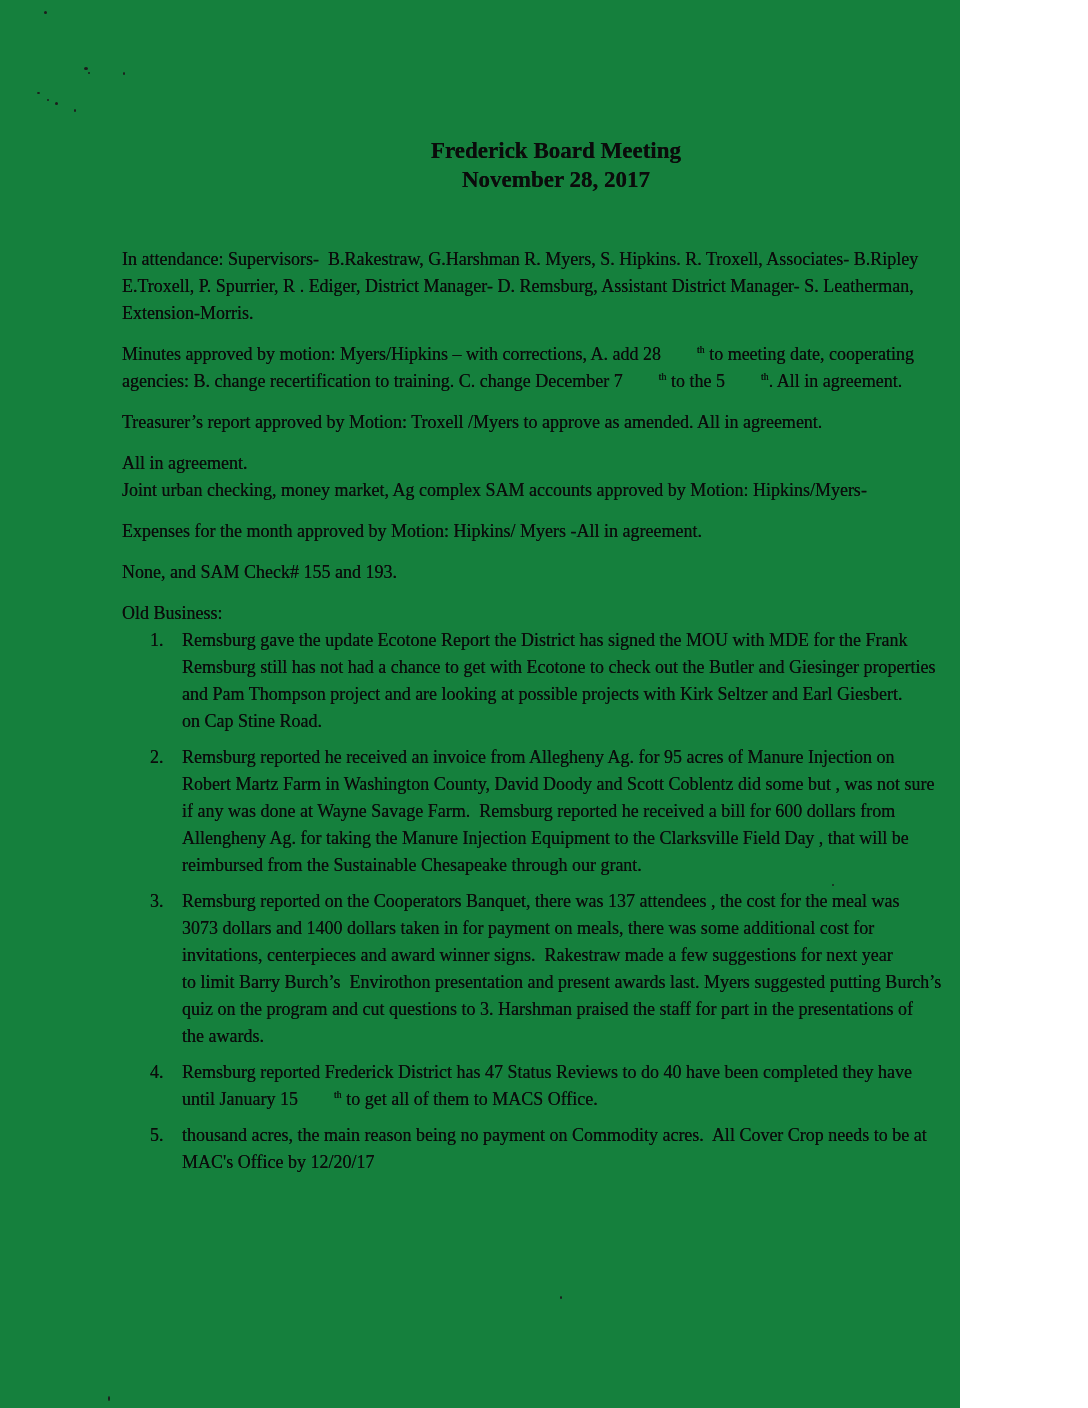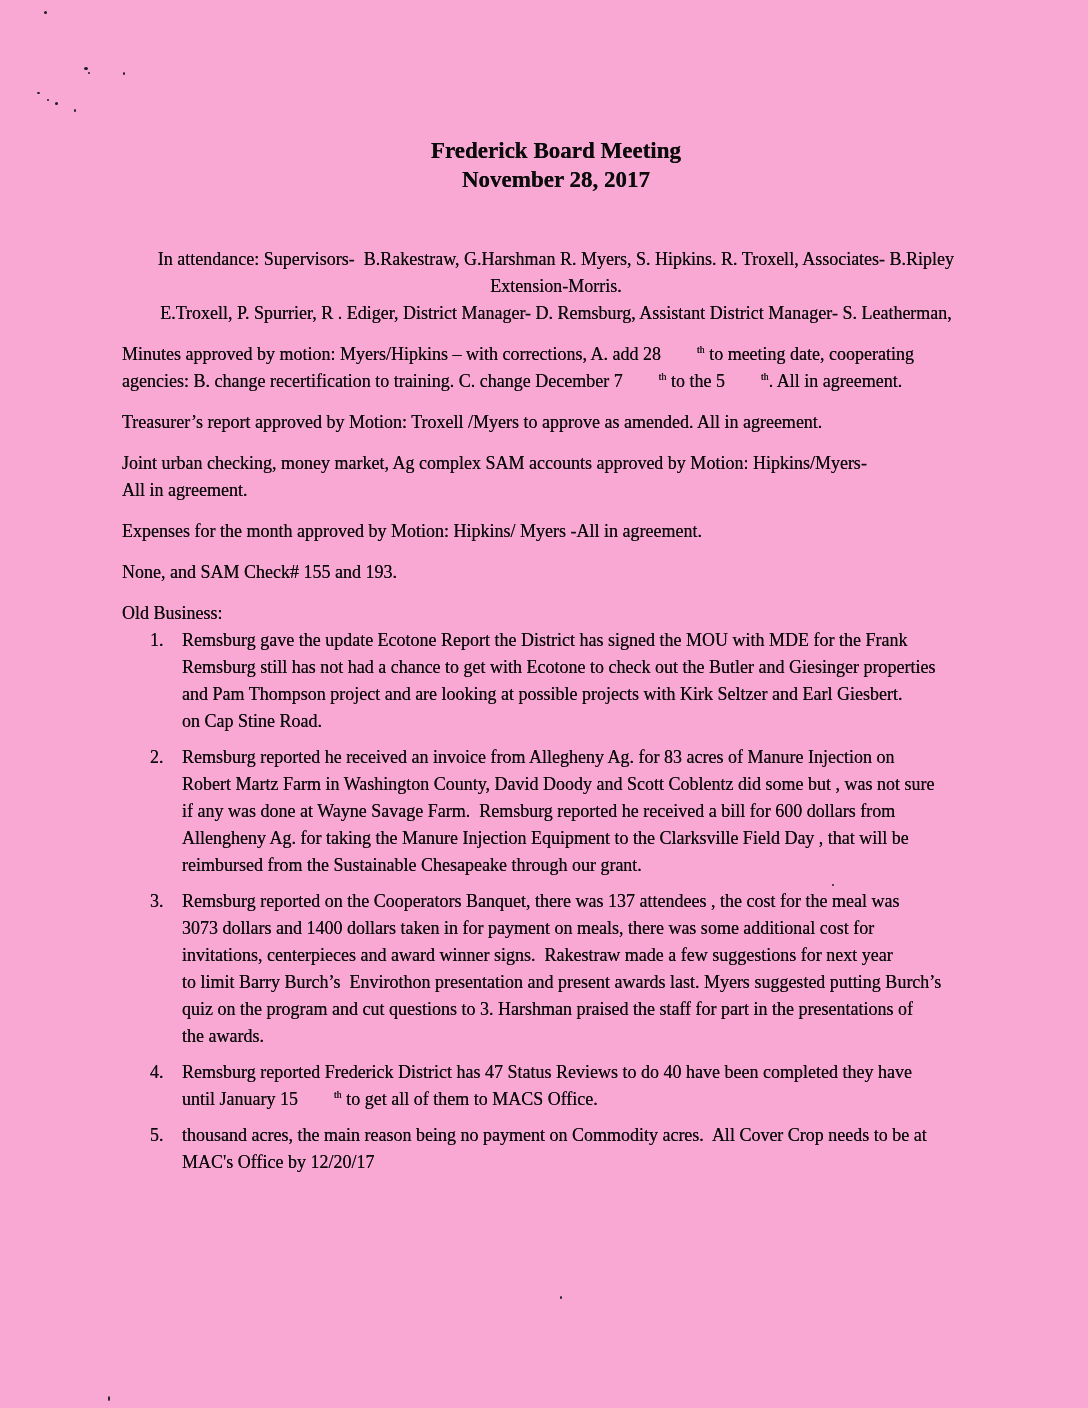--- a/index.html
+++ b/index.html
@@ -1,39 +1,39 @@
 <!DOCTYPE html>
 <html><head>
 <meta charset="utf-8">
 <style>
   html, body {
     margin: 0; padding: 0; background: #ffffff;
   }
   .page {
     position: relative;
-    width: 1088px; height: 1408px;
-    background: #f9a8d4;
+    width: 960px; height: 1408px;
+    background: #15803d;
     overflow: hidden;
     color: #0b0b0b;
     font-family: "Liberation Serif", "DejaVu Serif", serif;
     text-shadow: 0 0 0.6px rgba(10,10,10,0.85);
   }
   .content {
     position: absolute; left: 122px; top: 0; width: 868px;
   }
   .doc-title {
     margin-top: 136px;
     text-align: center;
     font-weight: bold;
     font-size: 23px;
     line-height: 29px;
   }
   .body-text { font-size: 18px; line-height: 27px; }
   .para { margin: 0 0 14px 0; }
-  .first-para { margin-top: 52px; text-align: center; }
+  .first-para { margin-top: 52px; }
   .tline { white-space: pre; }
   sup.th {
     font-size: 0.55em;
     vertical-align: super;
     line-height: 0;
     padding-left: 36px;
   }
   .ob-list { margin: 0; }
   .list-item {
     position: relative;
@@ -68,36 +68,36 @@
 
     <div class="doc-title">
       <div class="tline">Frederick Board Meeting</div>
       <div class="tline">November 28, 2017</div>
     </div>
 
     <div class="body-text">
 
       <div class="para first-para">
         <div class="tline">In attendance: Supervisors-  B.Rakestraw, G.Harshman R. Myers, S. Hipkins. R. Troxell, Associates- B.Ripley</div>
+        <div class="tline">E.Troxell, P. Spurrier, R . Ediger, District Manager- D. Remsburg, Assistant District Manager- S. Leatherman,</div>
         <div class="tline">Extension-Morris.</div>
-        <div class="tline">E.Troxell, P. Spurrier, R . Ediger, District Manager- D. Remsburg, Assistant District Manager- S. Leatherman,</div>
       </div>
 
       <div class="para">
         <div class="tline"><span>Minutes approved by motion: Myers/Hipkins – with corrections, A. add 28</span><sup class="th">th</sup><span> to meeting date, cooperating</span></div>
         <div class="tline"><span>agencies: B. change recertification to training. C. change December 7</span><sup class="th">th</sup><span> to the 5</span><sup class="th">th</sup><span>. All in agreement.</span></div>
       </div>
 
       <div class="para">
         <div class="tline">Treasurer’s report approved by Motion: Troxell /Myers to approve as amended. All in agreement.</div>
       </div>
 
       <div class="para">
+        <div class="tline">All in agreement.</div>
         <div class="tline">Joint urban checking, money market, Ag complex SAM accounts approved by Motion: Hipkins/Myers-</div>
-        <div class="tline">All in agreement.</div>
       </div>
 
       <div class="para">
         <div class="tline">Expenses for the month approved by Motion: Hipkins/ Myers -All in agreement.</div>
       </div>
 
       <div class="para">
         <div class="tline">None, and SAM Check# 155 and 193.</div>
       </div>
 
@@ -110,21 +110,21 @@
         <div class="list-item">
           <span class="list-num">1.</span>
           <div class="tline">Remsburg gave the update Ecotone Report the District has signed the MOU with MDE for the Frank</div>
           <div class="tline">Remsburg still has not had a chance to get with Ecotone to check out the Butler and Giesinger properties</div>
           <div class="tline">and Pam Thompson project and are looking at possible projects with Kirk Seltzer and Earl Giesbert.</div>
           <div class="tline">on Cap Stine Road.</div>
         </div>
 
         <div class="list-item">
           <span class="list-num">2.</span>
-          <div class="tline">Remsburg reported he received an invoice from Allegheny Ag. for 83 acres of Manure Injection on</div>
+          <div class="tline">Remsburg reported he received an invoice from Allegheny Ag. for 95 acres of Manure Injection on</div>
           <div class="tline">Robert Martz Farm in Washington County, David Doody and Scott Coblentz did some but , was not sure</div>
           <div class="tline">if any was done at Wayne Savage Farm.  Remsburg reported he received a bill for 600 dollars from</div>
           <div class="tline">Allengheny Ag. for taking the Manure Injection Equipment to the Clarksville Field Day , that will be</div>
           <div class="tline">reimbursed from the Sustainable Chesapeake through our grant.</div>
         </div>
 
         <div class="list-item">
           <span class="list-num">3.</span>
           <div class="tline">Remsburg reported on the Cooperators Banquet, there was 137 attendees , the cost for the meal was</div>
           <div class="tline">3073 dollars and 1400 dollars taken in for payment on meals, there was some additional cost for</div>

